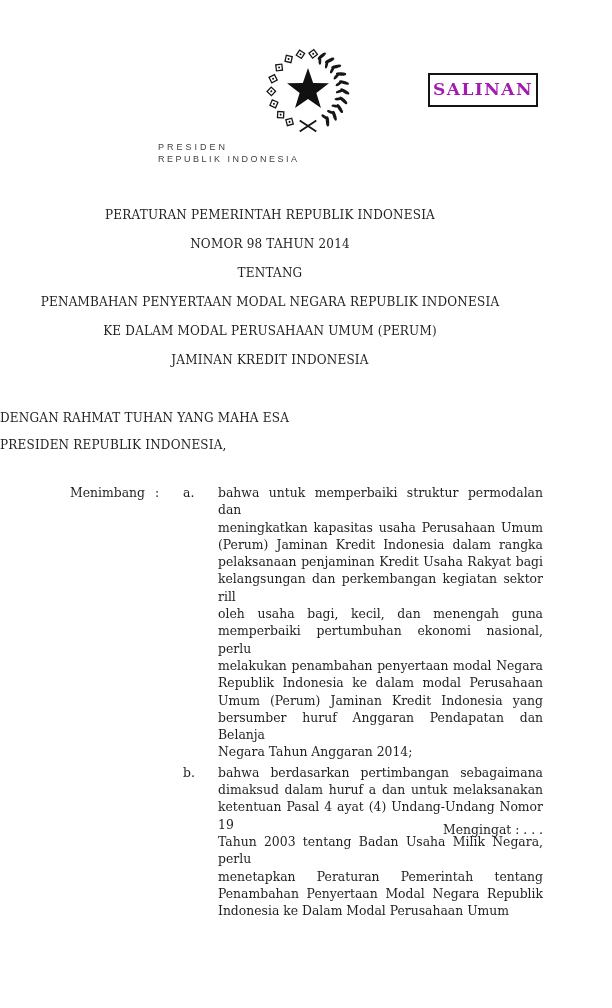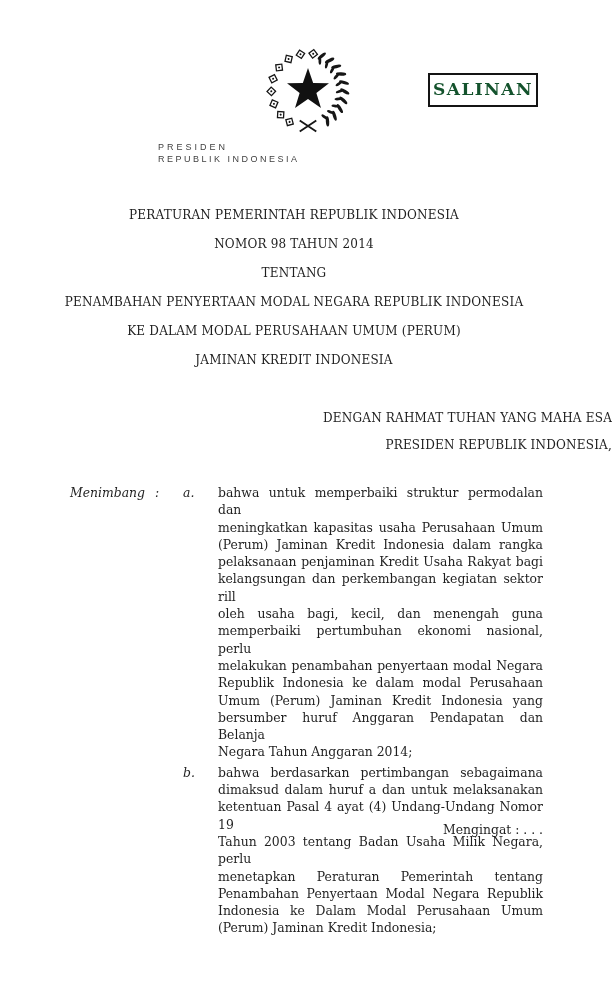--- a/index.html
+++ b/index.html
@@ -28,45 +28,45 @@
 
   .stamp {
     position: absolute; left: 428px; top: 73px;
     width: 110px; height: 34px;
     border: 2px solid #141414;
     line-height: 29px;
     text-align: center;
     font-weight: bold;
     font-size: 17px;
     letter-spacing: 1.5px;
-    color: #14532d;
+    color: #a21caf;
     background: #fff;
   }
 
   
   .title-block {
     position: absolute; left: 0; top: 201px; width: 540px;
-    font-size: 12px; letter-spacing: 0.2px; margin-left: 24px;
+    font-size: 12px; letter-spacing: 0.2px;
   }
   .title-block .tline { line-height: 29px; text-align: center; }
 
   .invocation {
     position: absolute; left: 0; top: 405px; width: 612px;
     font-size: 12px; letter-spacing: 0.2px;
   }
-  .invocation .tline { line-height: 27px; text-align: right; }
+  .invocation .tline { line-height: 27px; text-align: left; }
 
   
   .considerations {
     position: absolute; left: 70px; top: 484px; width: 473px;
     font-size: 12.4px;
   }
   .c-row { display: grid; grid-template-columns: 85px 28px 35px 1fr; }
   .c-row + .c-row { margin-top: 3px; }
-  .c-label, .c-colon, .c-marker { line-height: 17.3px; font-style: italic; }
+  .c-label, .c-colon, .c-marker { line-height: 17.3px; }
   .body-lines .bline {
     line-height: 17.3px;
     text-align: justify;
     text-align-last: justify;
   }
   .body-lines .bline:last-child { text-align-last: left; }
 
   .catchword {
     position: absolute; right: 69px; top: 821px;
     font-size: 12.4px; line-height: 17.3px;
@@ -215,20 +215,19 @@
       <div class="c-colon"></div>
       <div class="c-marker">b.</div>
       <div class="body-lines">
           <div class="bline">bahwa berdasarkan pertimbangan sebagaimana</div>
           <div class="bline">dimaksud dalam huruf a dan untuk melaksanakan</div>
           <div class="bline">ketentuan Pasal 4 ayat (4) Undang-Undang Nomor 19</div>
           <div class="bline">Tahun 2003 tentang Badan Usaha Milik Negara, perlu</div>
           <div class="bline">menetapkan Peraturan Pemerintah tentang</div>
           <div class="bline">Penambahan Penyertaan Modal Negara Republik</div>
           <div class="bline">Indonesia ke Dalam Modal Perusahaan Umum</div>
-          <div class="bline">(Perum) Jaminan Kredit Indonesia;</div>
         </div>
     </div>
   </div>
 
   <div class="catchword">Mengingat : . . .</div>
 
 </div>
 
 </body></html>

